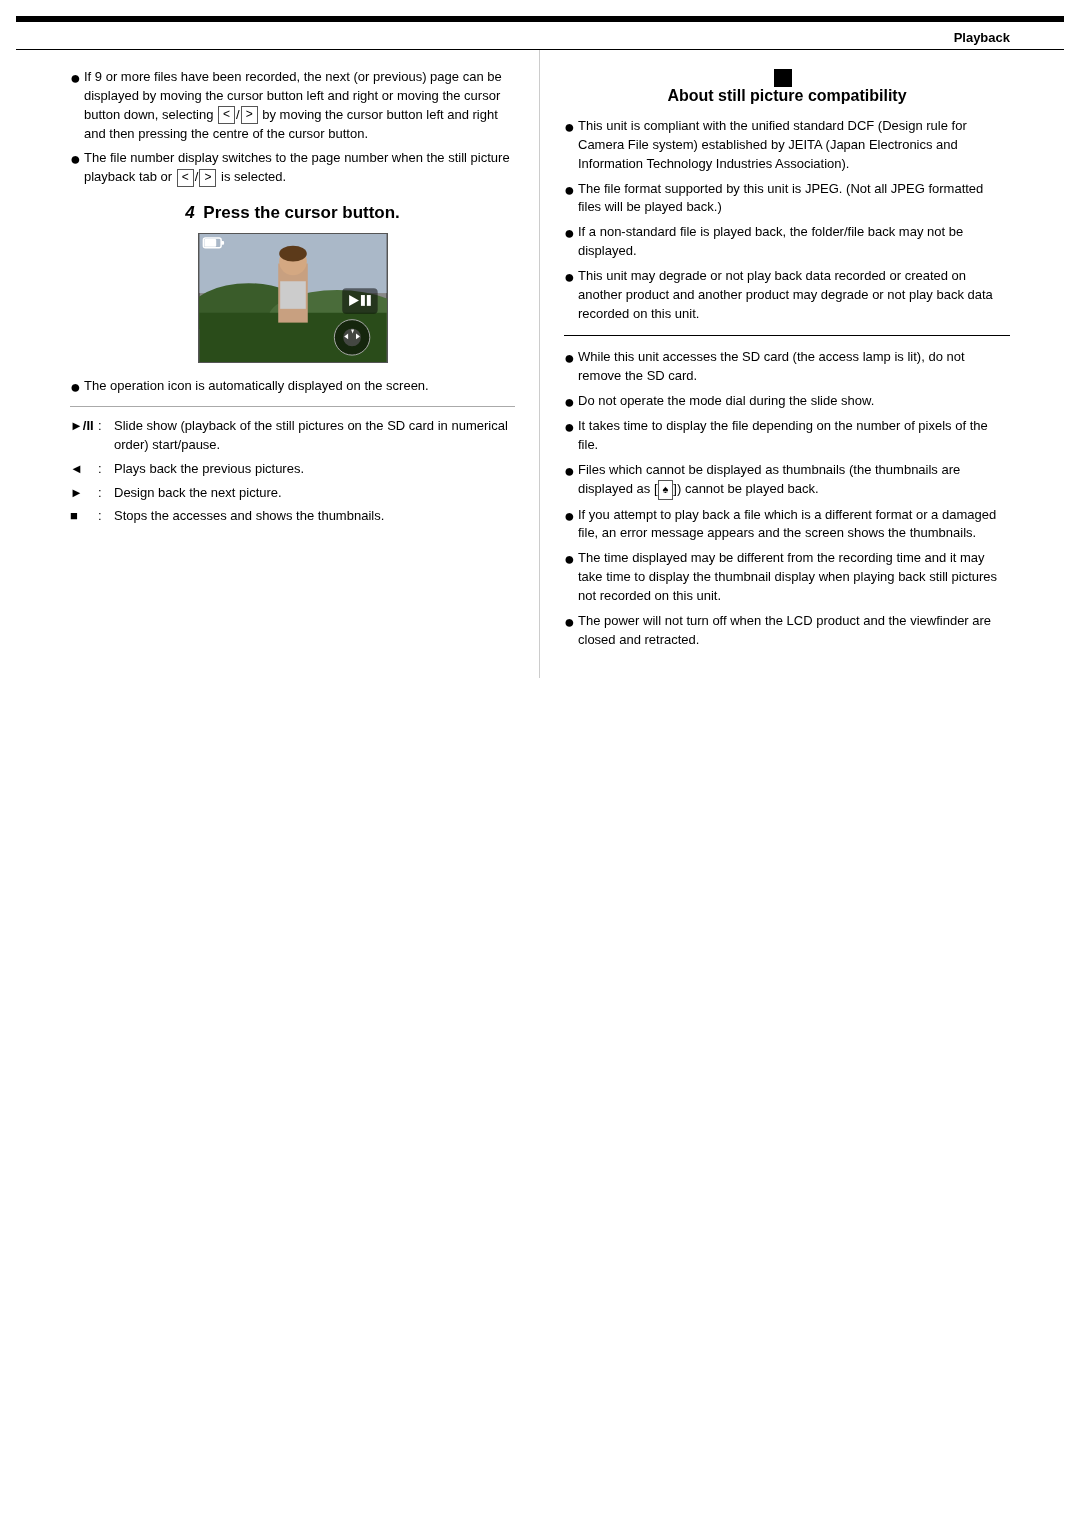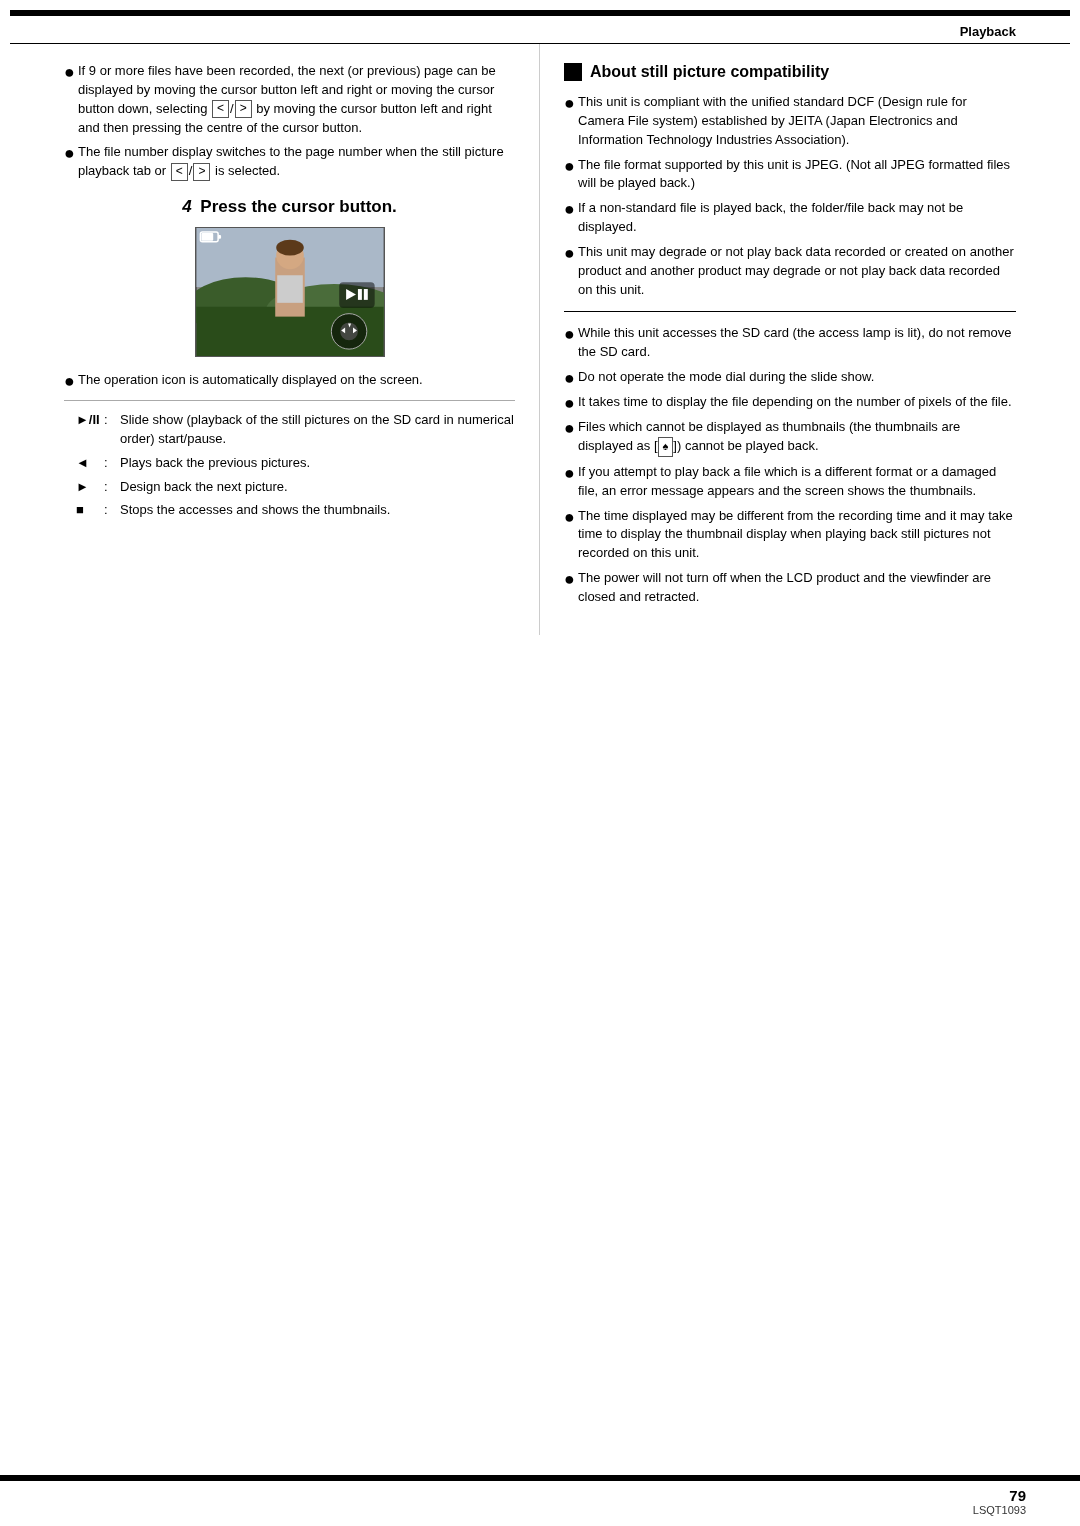--- a/index.html
+++ b/index.html
@@ -7,21 +7,21 @@
       width: 1080px;
       min-height: 1526px;
       background: #fff;
       font-family: Arial, Helvetica, sans-serif;
       font-size: 14px;
       color: #000;
     }
     .page {
       width: 1080px;
       min-height: 1526px;
-      padding: 10px;
+      padding: 16px;
       position: relative;
     }
     
     .top-rule {
       width: 100%;
       height: 6px;
       background: #000;
       margin-bottom: 0;
     }
     
@@ -110,33 +110,33 @@
       display: flex;
       align-items: flex-start;
       margin-bottom: 5px;
       font-size: 13px;
       line-height: 1.4;
     }
     .op-icon {
       min-width: 28px;
       font-size: 13px;
       font-weight: bold;
-      margin-left: 12px;
     }
     .op-colon {
       min-width: 10px;
       margin-right: 6px;
     }
     
     .section-title {
       display: flex;
       align-items: center;
       font-size: 16px;
       font-weight: bold;
       margin-bottom: 12px;
+      flex-direction: column;
     }
     .section-title-box {
       display: inline-block;
       width: 18px;
       height: 18px;
       background: #000;
       margin-right: 8px;
       flex-shrink: 0;
       margin-top: 1px;
     }
@@ -356,20 +356,13 @@
         </li>
         <li>
           <span class="bullet-dot">●</span>
           <span class="small-text">The power will not turn off when the LCD product and the viewfinder are closed and retracted.</span>
         </li>
       </ul>
 
     </div>
   </div>
 
-  <div class="footer">
-    <span class="footer-left"></span>
-    <div style="text-align:right;">
-      <div class="footer-page">79</div>
-      <div class="footer-code">LSQT1093</div>
-    </div>
-  </div>
 </div>
 
 </body></html>

